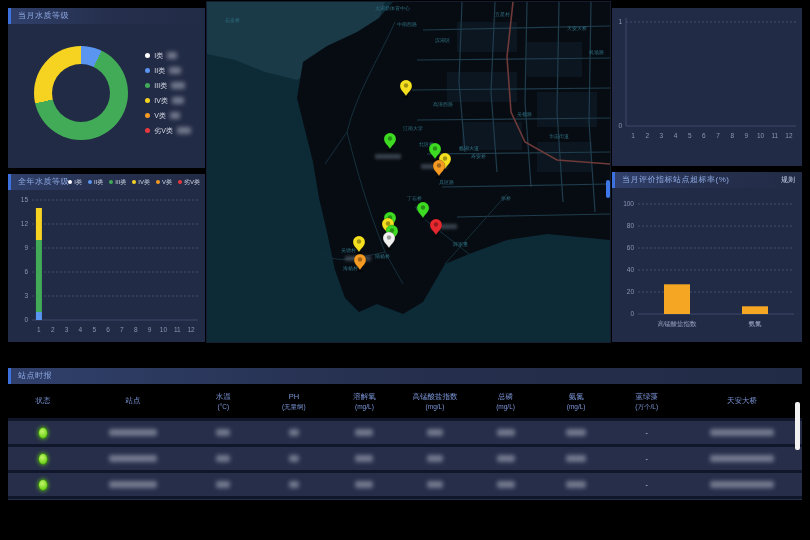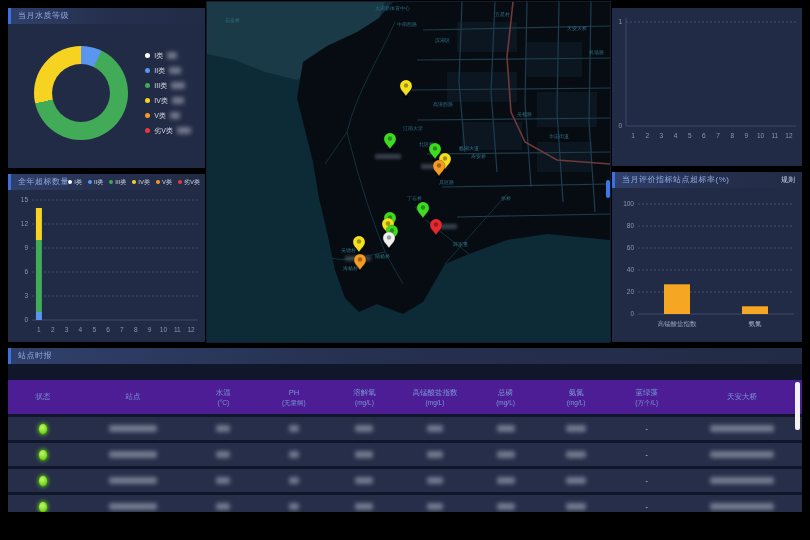--- a/index.html
+++ b/index.html
@@ -6,21 +6,21 @@
   html,body { width:810px; height:540px; background:#000; overflow:hidden;
     font-family:"Liberation Sans", sans-serif; }
   .dash { position:relative; width:810px; height:540px; background:#000; }
 
   
   .panel { position:absolute; background:#222b45; overflow:hidden; }
   .pA { left:8px;  top:8px;   width:197px; height:160px; }
   .pB { left:8px;  top:174px; width:197px; height:168px; }
   .pC { left:612px; top:8px;  width:190px; height:158px; }
   .pD { left:612px; top:172px; width:190px; height:170px; }
-  .pT { left:8px;  top:348px; width:794px; height:164px; }
+  .pT { left:8px;  top:368px; width:794px; height:132px; }
 
   .titlebar { position:relative; height:16px; line-height:16px;
     background:linear-gradient(90deg,#30406b 0%,#26304f 45%,#222b45 100%);
     border-left:3px solid #3e71e0; padding-left:7px;
     font-size:8px; color:#8ea9e2; white-space:nowrap; display:flex; align-items:center; }
   .titlebar .t { letter-spacing:.5px; }
   .titlebar .right-link { position:absolute; right:7px; top:0; color:#c7d2ec; font-size:7px; cursor:pointer; }
 
   
   .donut-wrap { position:absolute; left:26px; top:38px; width:94px; height:94px; }
@@ -44,21 +44,21 @@
 
   
   .map { position:absolute; left:207px; top:2px; width:403px; height:340px;
     background:#0d2a37; outline:1px solid #141c30; }
   .map-scroll { position:absolute; left:606px; top:180px; width:4px; height:18px;
     background:#3e78e8; border-radius:2px; }
 
   
   .tbl-body { position:absolute; left:0; top:16px; right:0; bottom:0; background:#10172b; }
   .thead { display:grid; grid-template-columns:70px 110px 1fr 1fr 1fr 1fr 1fr 1fr 1fr 120px;
-    height:34px; background:#4c1d95; align-items:center;margin-top:16px; }
+    height:34px; background:#000000; align-items:center; }
   .thead .col { text-align:center; color:#7b96d9; font-size:7.5px; line-height:1.5; }
   .trow { display:grid; grid-template-columns:70px 110px 1fr 1fr 1fr 1fr 1fr 1fr 1fr 120px;
     height:23px; margin-top:3px; background:#262e4a; align-items:center; cursor:pointer; }
   .trow .cell { display:flex; justify-content:center; align-items:center; color:#cfd5e2; font-size:7px; }
   .status-dot { width:10px; height:12px; border-radius:50%;
     background:radial-gradient(circle at 40% 35%, #c4f46a, #72d41f 70%);
     border:1px solid #3f8f12; box-shadow:0 0 4px rgba(114,212,31,.8); }
   .tbl-scroll { position:absolute; right:2px; top:18px; width:5px; height:48px;
     background:#f2f2f2; border-radius:2px; cursor:pointer; }
 </style>
@@ -104,21 +104,21 @@
         <li>
           <span class="dot" style="background: rgb(232, 56, 60);"></span>
           <span class="lbl">劣V类</span>
           <span class="blurblk" style="width: 14px;"></span>
         </li>
       </ul>
   </section>
 
   <section class="panel pB">
     <div class="titlebar">
-      <span class="t">全年超标数量</span>
+      <span class="t">全年水质等级</span>
       <div class="legend-h" id="bar-legend">
           <span class="it">
             <span class="dot" style="background: rgb(255, 255, 255);"></span>
             <span class="lbl">I类</span>
           </span>
           <span class="it">
             <span class="dot" style="background: rgb(90, 149, 239);"></span>
             <span class="lbl">II类</span>
           </span>
           <span class="it">

